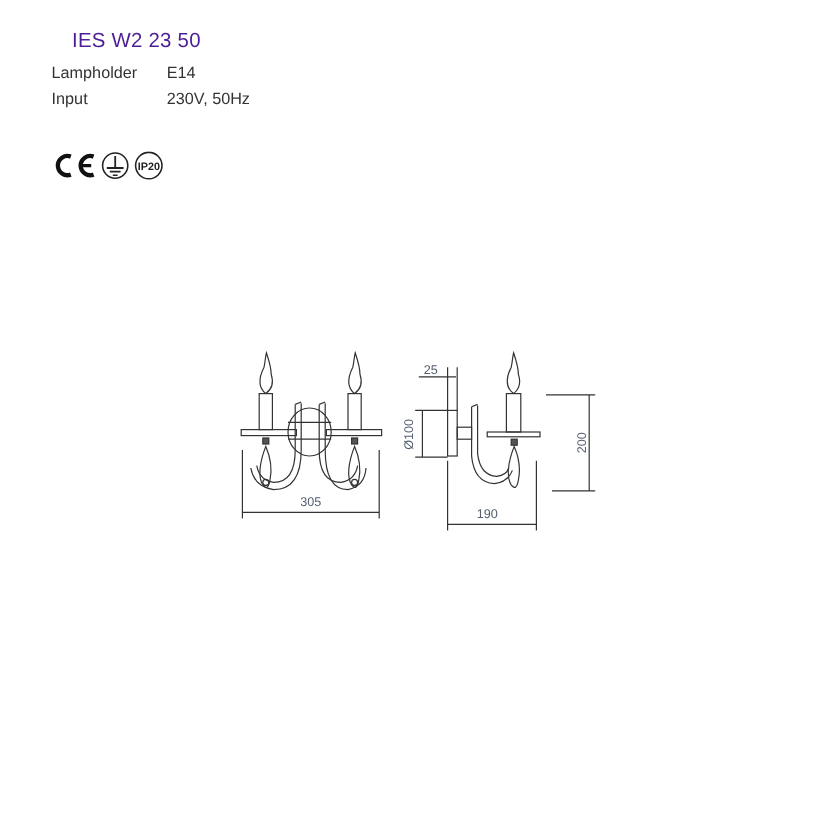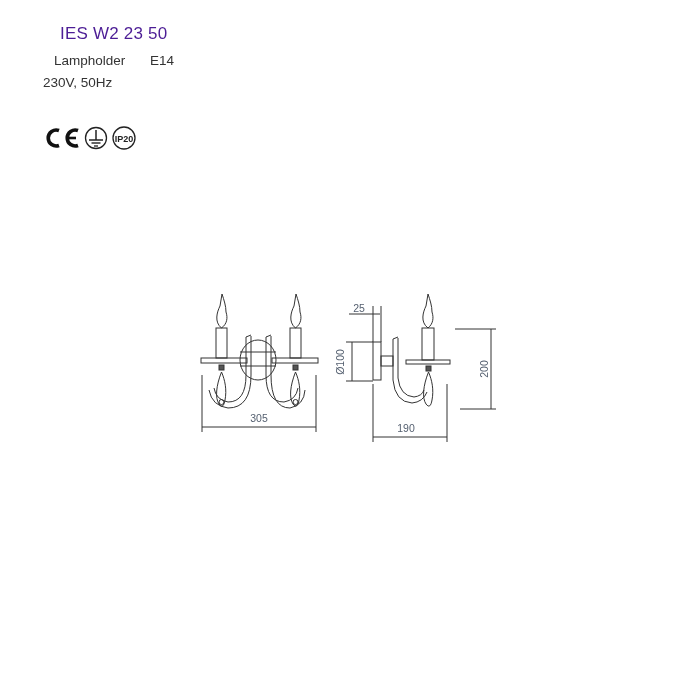--- a/index.html
+++ b/index.html
@@ -3,36 +3,37 @@
 <meta charset="utf-8">
 <style>
   html, body { margin:0; padding:0; background:#ffffff; }
   body { width:700px; height:700px; position:relative; overflow:hidden;
          font-family:"Liberation Sans", "DejaVu Sans", sans-serif; color:#222; }
   .title { position:absolute; left:43px; top:24px; font-size:17px; font-weight:normal;
            color:#4c1d95; letter-spacing:0.2px;margin-left:17px; }
   .specs { position:absolute; left:43px; top:50px; font-size:13.5px; color:#333;
            line-height:22px; }
   .spec-row { display:flex; }
-  .spec-label { width:96px;margin-left:11px; }
+  .spec-label { width:96px; }
   .icons { position:absolute; left:43px; top:126px; display:flex; align-items:flex-start; gap:3px; }
   .drawing { position:absolute; left:0; top:0; width:700px; height:700px; }
   .dim-text { font-family:"Liberation Sans", sans-serif; font-size:10.5px; fill:#556070; }
 </style>
 </head>
 <body>
 
 <div class="title">IES W2 23 50</div>
 
 <div class="specs">
   <div class="spec-row">
     <span class="spec-label">Lampholder</span>
     <span class="spec-value">E14</span>
   </div>
   <div class="spec-row">
+    <span class="spec-label">Input</span>
     <span class="spec-value">230V, 50Hz</span>
   </div>
 </div>
 
 <div class="icons">
   <svg width="38" height="24" viewBox="0 0 38 24">
     <path d="M16 4.5 A8 8 0 1 0 16 19.5" fill="none" stroke="#111" stroke-width="3.6"></path>
     <path d="M35 4.5 A8 8 0 1 0 35 19.5" fill="none" stroke="#111" stroke-width="3.6"></path>
     <line x1="25" y1="12" x2="33" y2="12" stroke="#111" stroke-width="2.6"></line>
   </svg>

